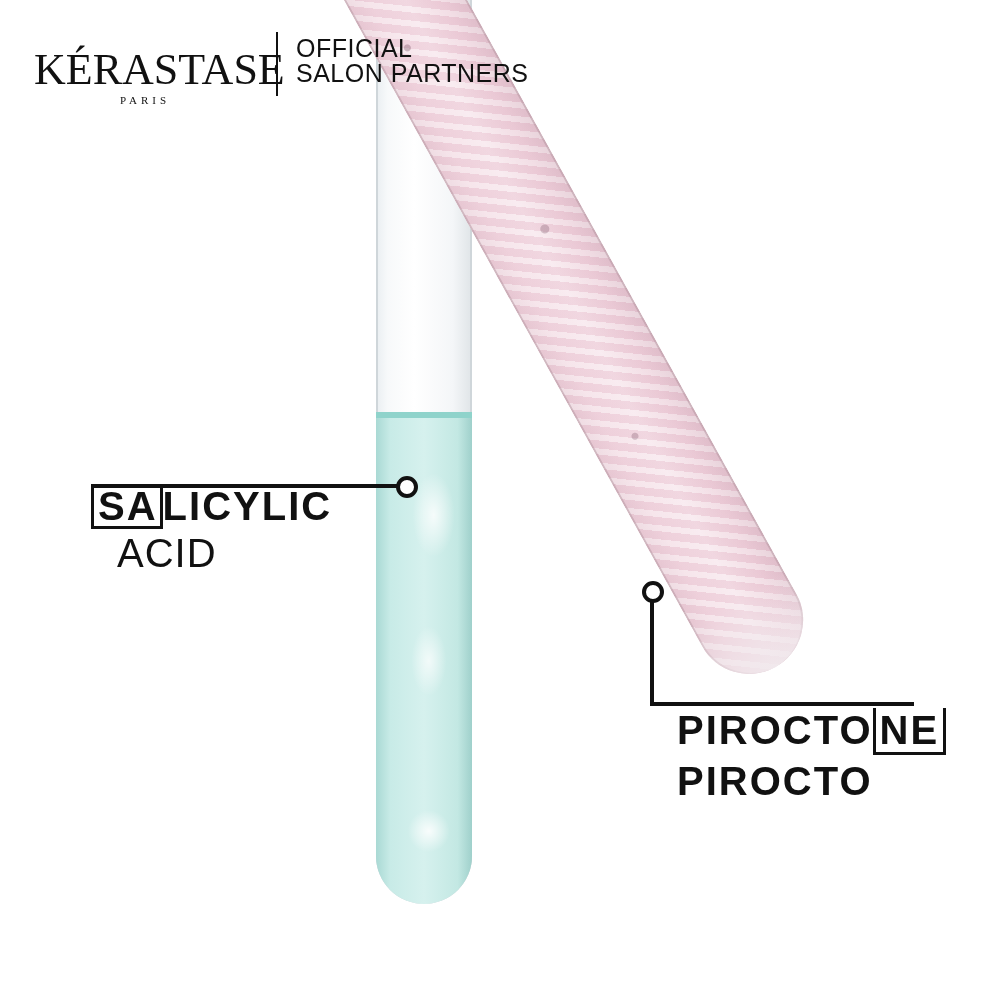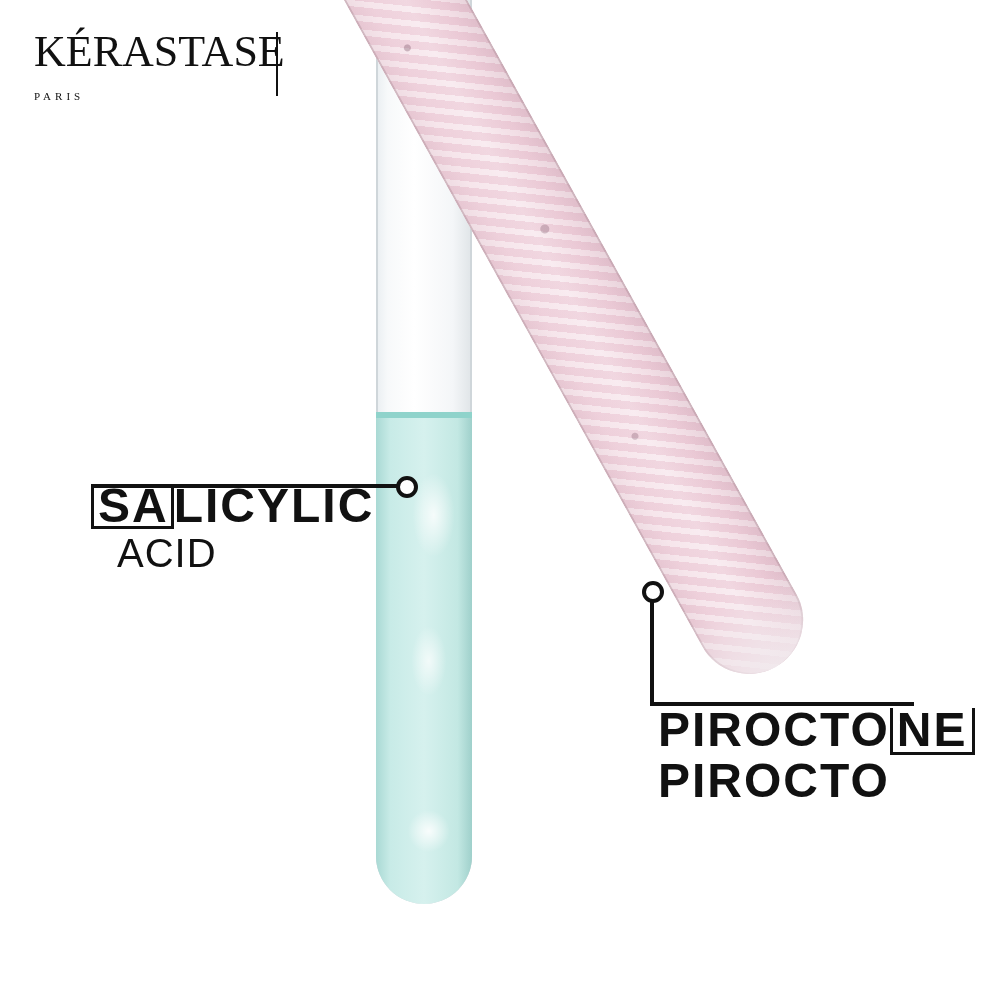--- a/index.html
+++ b/index.html
@@ -42,56 +42,56 @@
         linear-gradient(90deg, #e6c9d3 0%, #f2d8e1 20%, #f6e2e9 50%, #eccdd8 80%, #dcbcc8 100%);
       box-shadow: inset 2px 0 0 rgba(180,150,160,0.5), inset -2px 0 0 rgba(180,150,160,0.5);
     }
     .pink-tube-tip {
       position: absolute; left: 0; right: 0; bottom: 0; height: 80px;
       border-radius: 0 0 54px 54px;
       background: linear-gradient(180deg, rgba(245,235,240,0) 0%, rgba(240,232,236,0.9) 100%);
     }
 
     
-    .brand { position: absolute; left: 34px; top: 30px; width: 222px; text-align: left; }
+    .brand { position: absolute; left: 34px; top: 48px; width: 222px; text-align: center; }
     .brand-name {
       font-family: "Liberation Serif", "DejaVu Serif", serif;
       font-size: 44px; letter-spacing: 0px; color: #111; line-height: 44px;
     }
     .brand-sub {
       font-family: "Liberation Serif", "DejaVu Serif", serif;
-      font-size: 11px; letter-spacing: 4px; color: #111; margin-top: 16px;
+      font-size: 11px; letter-spacing: 4px; color: #111; margin-top: 2px;
     }
     .brand-divider { position: absolute; left: 276px; top: 32px; width: 2px; height: 64px; background: #111; }
     .partner-text {
       position: absolute; left: 296px; top: 36px;
       font-size: 25px; line-height: 25px; color: #111; letter-spacing: 0.5px;
     }
 
     
-    .label-bold { font-weight: bold; font-size: 48px; letter-spacing: 2px; color: #111; }
+    .label-bold { font-weight: bold; font-size: 40px; letter-spacing: 2px; color: #111; }
     .label-light { font-size: 40px; letter-spacing: 1px; color: #111; }
 
     .sal-line { position: absolute; left: 91px; top: 484px; width: 306px; height: 4px; background: #111; }
     .sal-dot {
       position: absolute; left: 396px; top: 476px; width: 14px; height: 14px;
       border: 4px solid #111; border-radius: 50%; background: #fff;
     }
     .sal-label { position: absolute; left: 91px; top: 484px; }
     .sal-line1 { display: block; line-height: 44px; }
     .sal-box { display: inline-block; border: 3px solid #111; border-top: none; padding: 4px 2px 2px 4px; line-height: 36px; }
     .sal-line2 { display: block; line-height: 48px; padding-left: 6px; margin-left: 20px; }
 
     .pir-dot {
       position: absolute; left: 642px; top: 581px; width: 14px; height: 14px;
       border: 4px solid #111; border-radius: 50%; background: #fff;
     }
     .pir-vline { position: absolute; left: 650px; top: 600px; width: 4px; height: 104px; background: #111; }
     .pir-hline { position: absolute; left: 650px; top: 702px; width: 264px; height: 4px; background: #111; }
-    .pir-label { position: absolute; left: 658px; top: 706px; }
+    .pir-label { position: absolute; left: 677px; top: 706px; }
     .pir-line1 { display: block; line-height: 48px; }
     .pir-box { display: inline-block; border: 3px solid #111; border-top: none; padding: 2px 4px; line-height: 40px; }
     .pir-line2 { display: block; line-height: 52px; }
   </style>
 </head>
 <body>
 
 <div class="canvas">
 
   <div class="glass-tube">
@@ -100,20 +100,24 @@
 
   <div class="pink-tube">
     <div class="pink-tube-tip"></div>
   </div>
 
   <div class="brand">
     <div class="brand-name">KÉRASTASE</div>
     <div class="brand-sub">PARIS</div>
   </div>
   <div class="brand-divider"></div>
+  <div class="partner-text">
+    <div>OFFICIAL</div>
+    <div>SALON PARTNERS</div>
+  </div>
 
   <div class="sal-line"></div>
   <div class="sal-dot"></div>
   <div class="sal-label">
     <span class="sal-line1 label-bold">
       <span class="sal-box">SA</span><span>LICYLIC</span>
     </span>
     <span class="sal-line2 label-light">ACID</span>
   </div>
 

